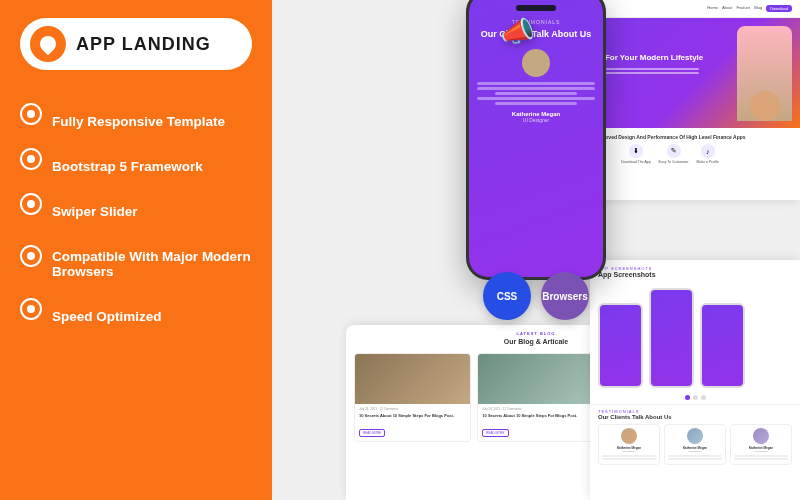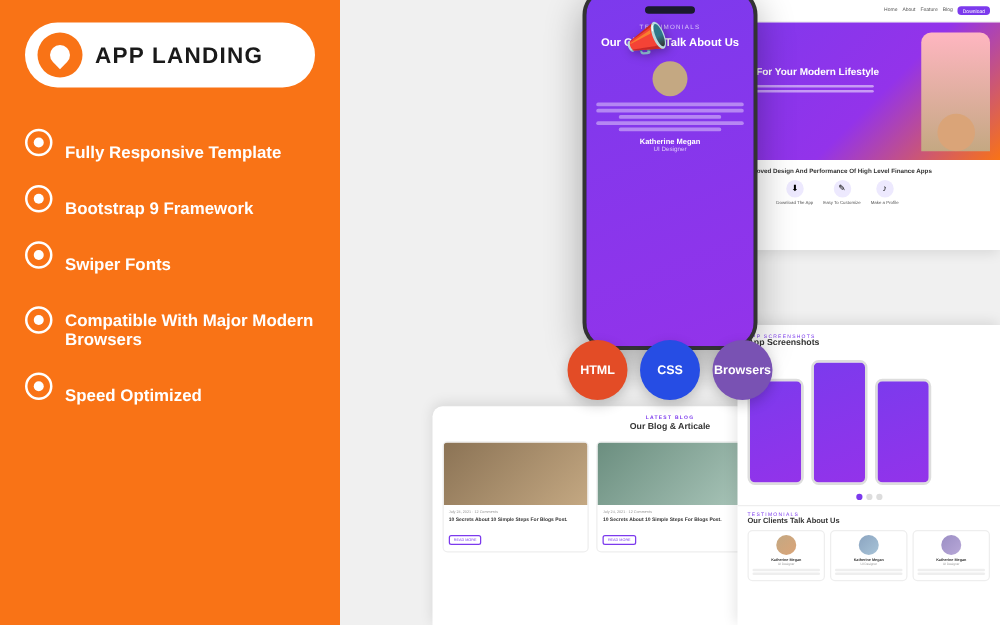--- a/index.html
+++ b/index.html
@@ -600,25 +600,25 @@
     <span class="logo-text">APP LANDING</span>
   </div>
 
   <ul class="feature-list">
     <li class="feature-item">
       <div class="bullet-icon"></div>
       <span class="feature-text">Fully Responsive Template</span>
     </li>
     <li class="feature-item">
       <div class="bullet-icon"></div>
-      <span class="feature-text">Bootstrap 9 Framework</span>
+      <span class="feature-text">Bootstrap 5 Framework</span>
     </li>
     <li class="feature-item">
       <div class="bullet-icon"></div>
-      <span class="feature-text">Swiper Fonts</span>
+      <span class="feature-text">Swiper Slider</span>
     </li>
     <li class="feature-item">
       <div class="bullet-icon"></div>
       <span class="feature-text">Compatible With Major Modern Browsers</span>
     </li>
     <li class="feature-item">
       <div class="bullet-icon"></div>
       <span class="feature-text">Speed Optimized</span>
     </li>
   </ul>
@@ -638,23 +638,20 @@
         <div class="phone-line short"></div>
         <div class="phone-line"></div>
         <div class="phone-line short"></div>
       </div>
       <div class="phone-name">Katherine Megan</div>
       <div class="phone-role">UI Designer</div>
     </div>
   </div>
 
   <div class="tech-badges">
-    <div class="badge badge-html">
-      <span>HTML</span>
-    </div>
     <div class="badge badge-css">
       <span>CSS</span>
     </div>
     <div class="badge badge-bs">
       <span>Browsers</span>
     </div>
   </div>
 
   <div class="website-preview-top">
     <div class="wp-nav">

